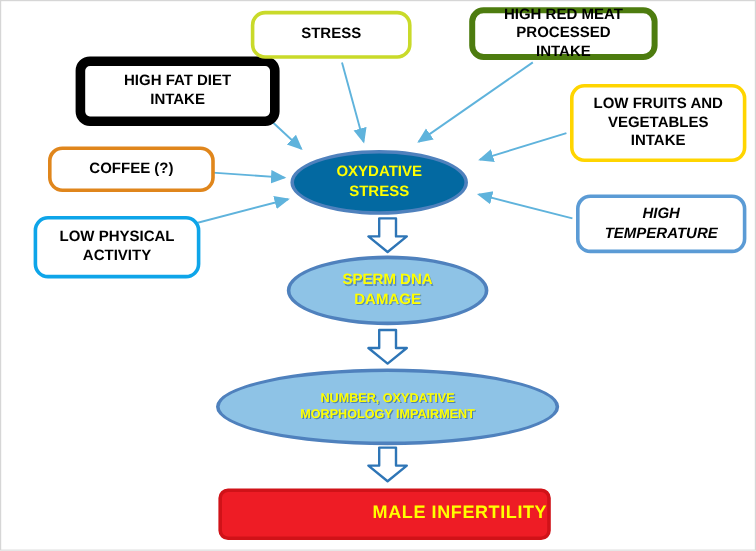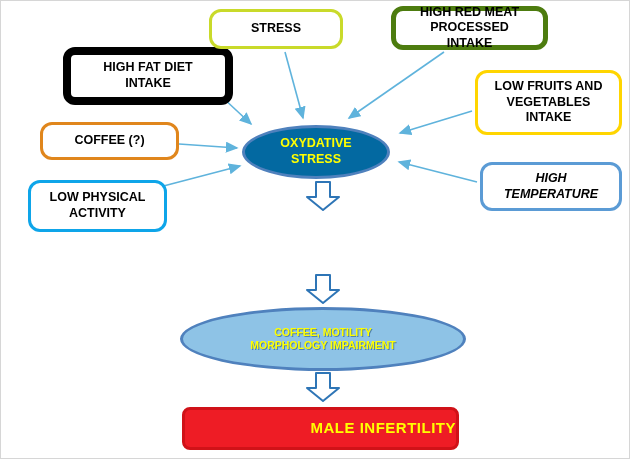--- a/index.html
+++ b/index.html
@@ -128,21 +128,24 @@
     <span>LOW PHYSICAL ACTIVITY</span>
   </div>
   <div class="node factor factor-temp">
     <span>HIGH TEMPERATURE</span>
   </div>
 
   <div class="node ellipse ellipse-ox">
     <span>OXYDATIVE STRESS</span>
   </div>
 
+  <div class="node ellipse ellipse-dna">
+    <span>SPERM DNA DAMAGE</span>
+  </div>
   <div class="node ellipse ellipse-impair">
-    <span>COFFEE, MOTILITY MORPHOLOGY IMPAIRMENT</span>
+    <span>NUMBER, OXYDATIVE MORPHOLOGY IMPAIRMENT</span>
   </div>
 
   <div class="node outcome">
     <span>MALE INFERTILITY</span>
   </div>
 
 </div>
 
 </body></html>

